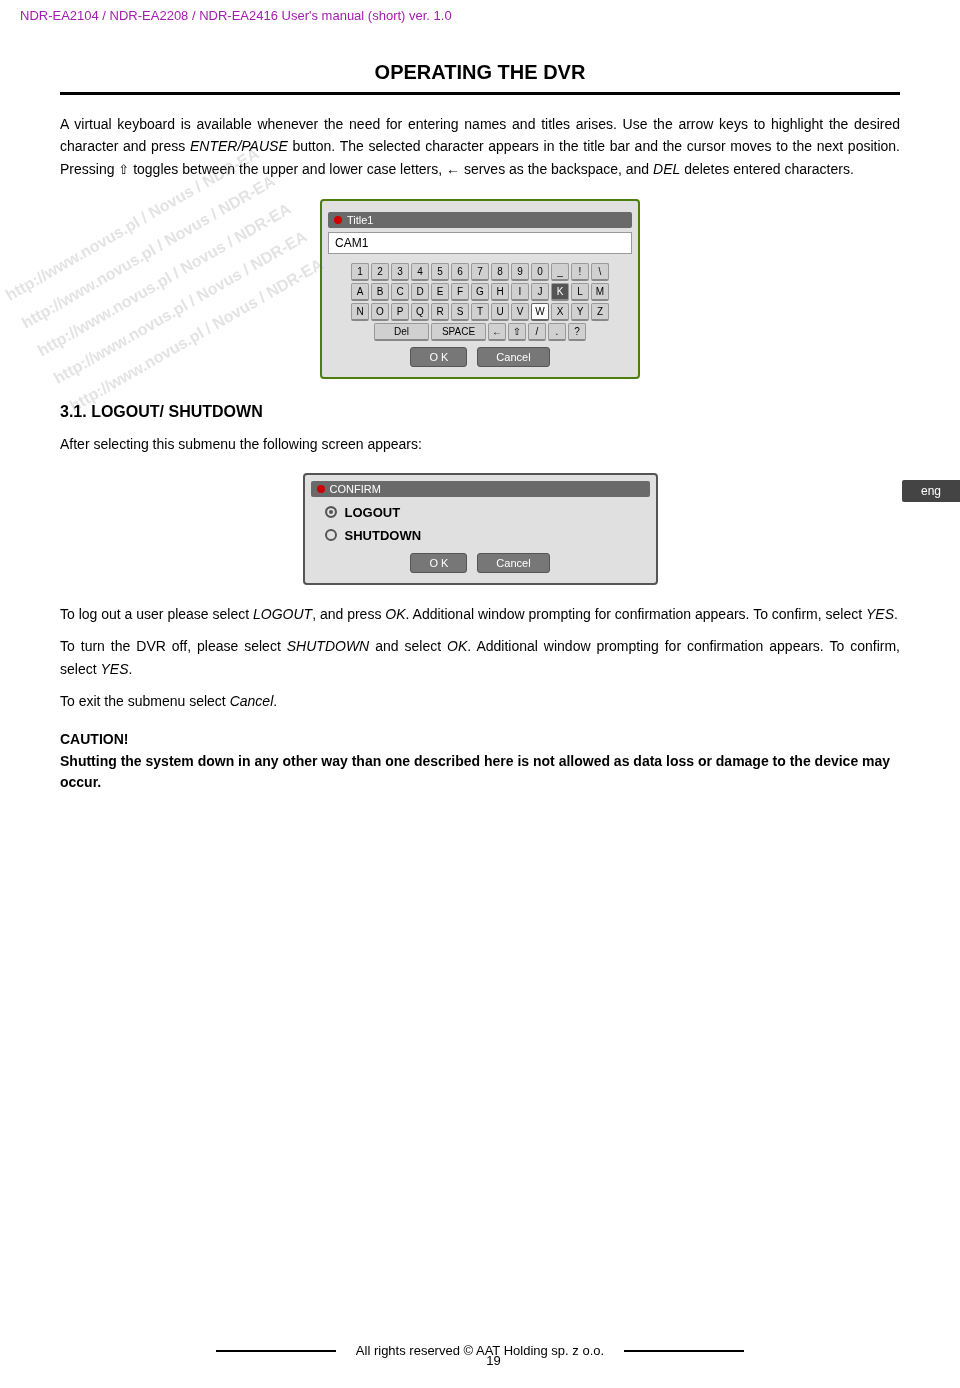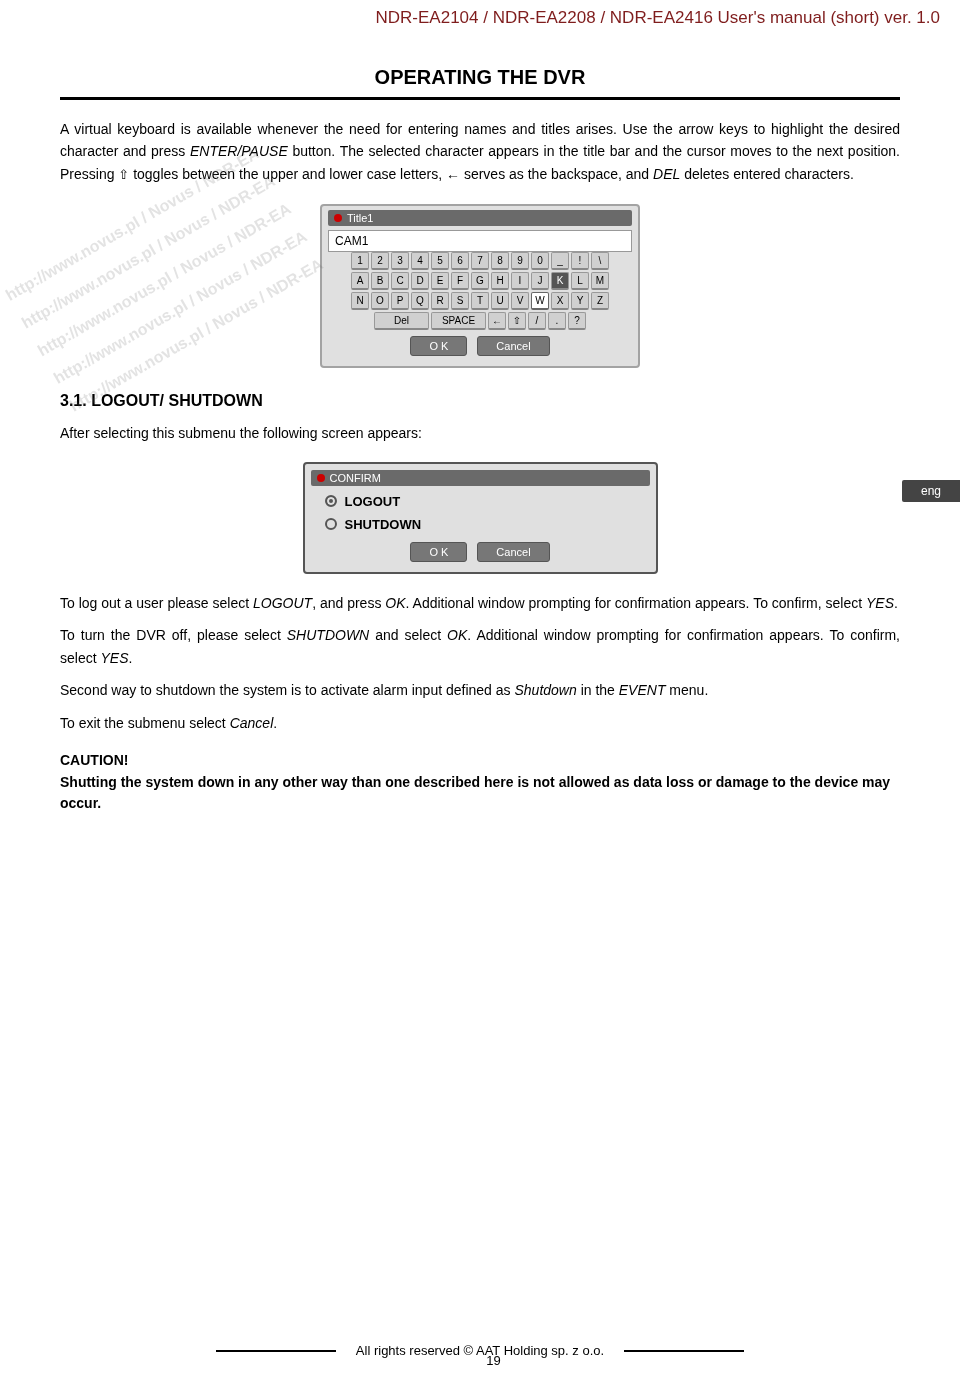--- a/index.html
+++ b/index.html
@@ -13,25 +13,25 @@
       position: relative;
     }
     .page-container {
       width: 960px;
       min-height: 1388px;
       padding: 0;
       position: relative;
     }
     
     .page-header {
-      text-align: right;
-      font-size: 17px;
+      text-align: left;
+      font-size: 13px;
       padding: 8px 20px;
       border-bottom: none;
-      color: #7f1d1d;
+      color: #a21caf;
     }
     
     .content {
       padding: 20px 60px 60px 60px;
       position: relative;
     }
     
     .section-title {
       text-align: center;
       font-size: 20px;
@@ -46,24 +46,24 @@
       margin-bottom: 10px;
       line-height: 1.6;
       text-align: justify;
     }
     .para .italic { font-style: italic; }
     
     .kbd-image {
       display: block;
       margin: 18px auto 18px auto;
       width: 320px;
-      border: 2px solid #a3a3a3;
+      border: 2px solid #4d7c0f;
       background: #e0e0e0;
       border-radius: 4px;
-      padding: 4px 6px 10px 6px;
+      padding: 11px 6px 10px 6px;
     }
     .kbd-title-bar {
       background: #6a6a6a;
       color: #fff;
       font-size: 11px;
       padding: 2px 6px;
       margin-bottom: 4px;
       border-radius: 2px;
       display: flex;
       align-items: center;
@@ -73,21 +73,21 @@
       background: #c00;
       border-radius: 50%;
       display: inline-block;
       margin-right: 5px;
     }
     .kbd-input-row {
       background: #fff;
       border: 1px solid #999;
       padding: 3px 6px;
       font-size: 12px;
-      margin-bottom: 0;
+      margin-bottom: 9px;
       min-height: 18px;
     }
     .kbd-row {
       display: flex;
       justify-content: center;
       gap: 2px;
       margin-bottom: 2px;
     }
     .kbd-key {
       background: #d0d0d0;
@@ -386,23 +386,20 @@
     </div>
 
     <p class="para">
       <span>To log out a user please select </span><span class="italic">LOGOUT</span><span>, and press </span><span class="italic">OK</span><span>. Additional window prompting for confirmation appears. To confirm, select </span><span class="italic">YES</span><span>.</span>
     </p>
 
     <p class="para">
       <span>To turn the DVR off, please select </span><span class="italic">SHUTDOWN</span><span> and select </span><span class="italic">OK</span><span>. Additional window prompting for confirmation appears. To confirm, select </span><span class="italic">YES</span><span>.</span>
     </p>
 
-    <p class="para">
-      <span>Second way to shutdown the system is to activate alarm input defined as </span><span class="italic">Shutdown</span><span> in the </span><span class="italic">EVENT</span><span> menu.</span>
-    </p>
 
     <p class="para" style="">
       <span>To exit the submenu select </span><span class="italic">Cancel</span><span>.</span>
     </p>
 
     <div class="caution-block">
       <div class="caution-title">CAUTION!</div>
       <div class="caution-text">Shutting the system down in any other way than one described here is not allowed as data loss or damage to the device may occur.</div>
     </div>
 

